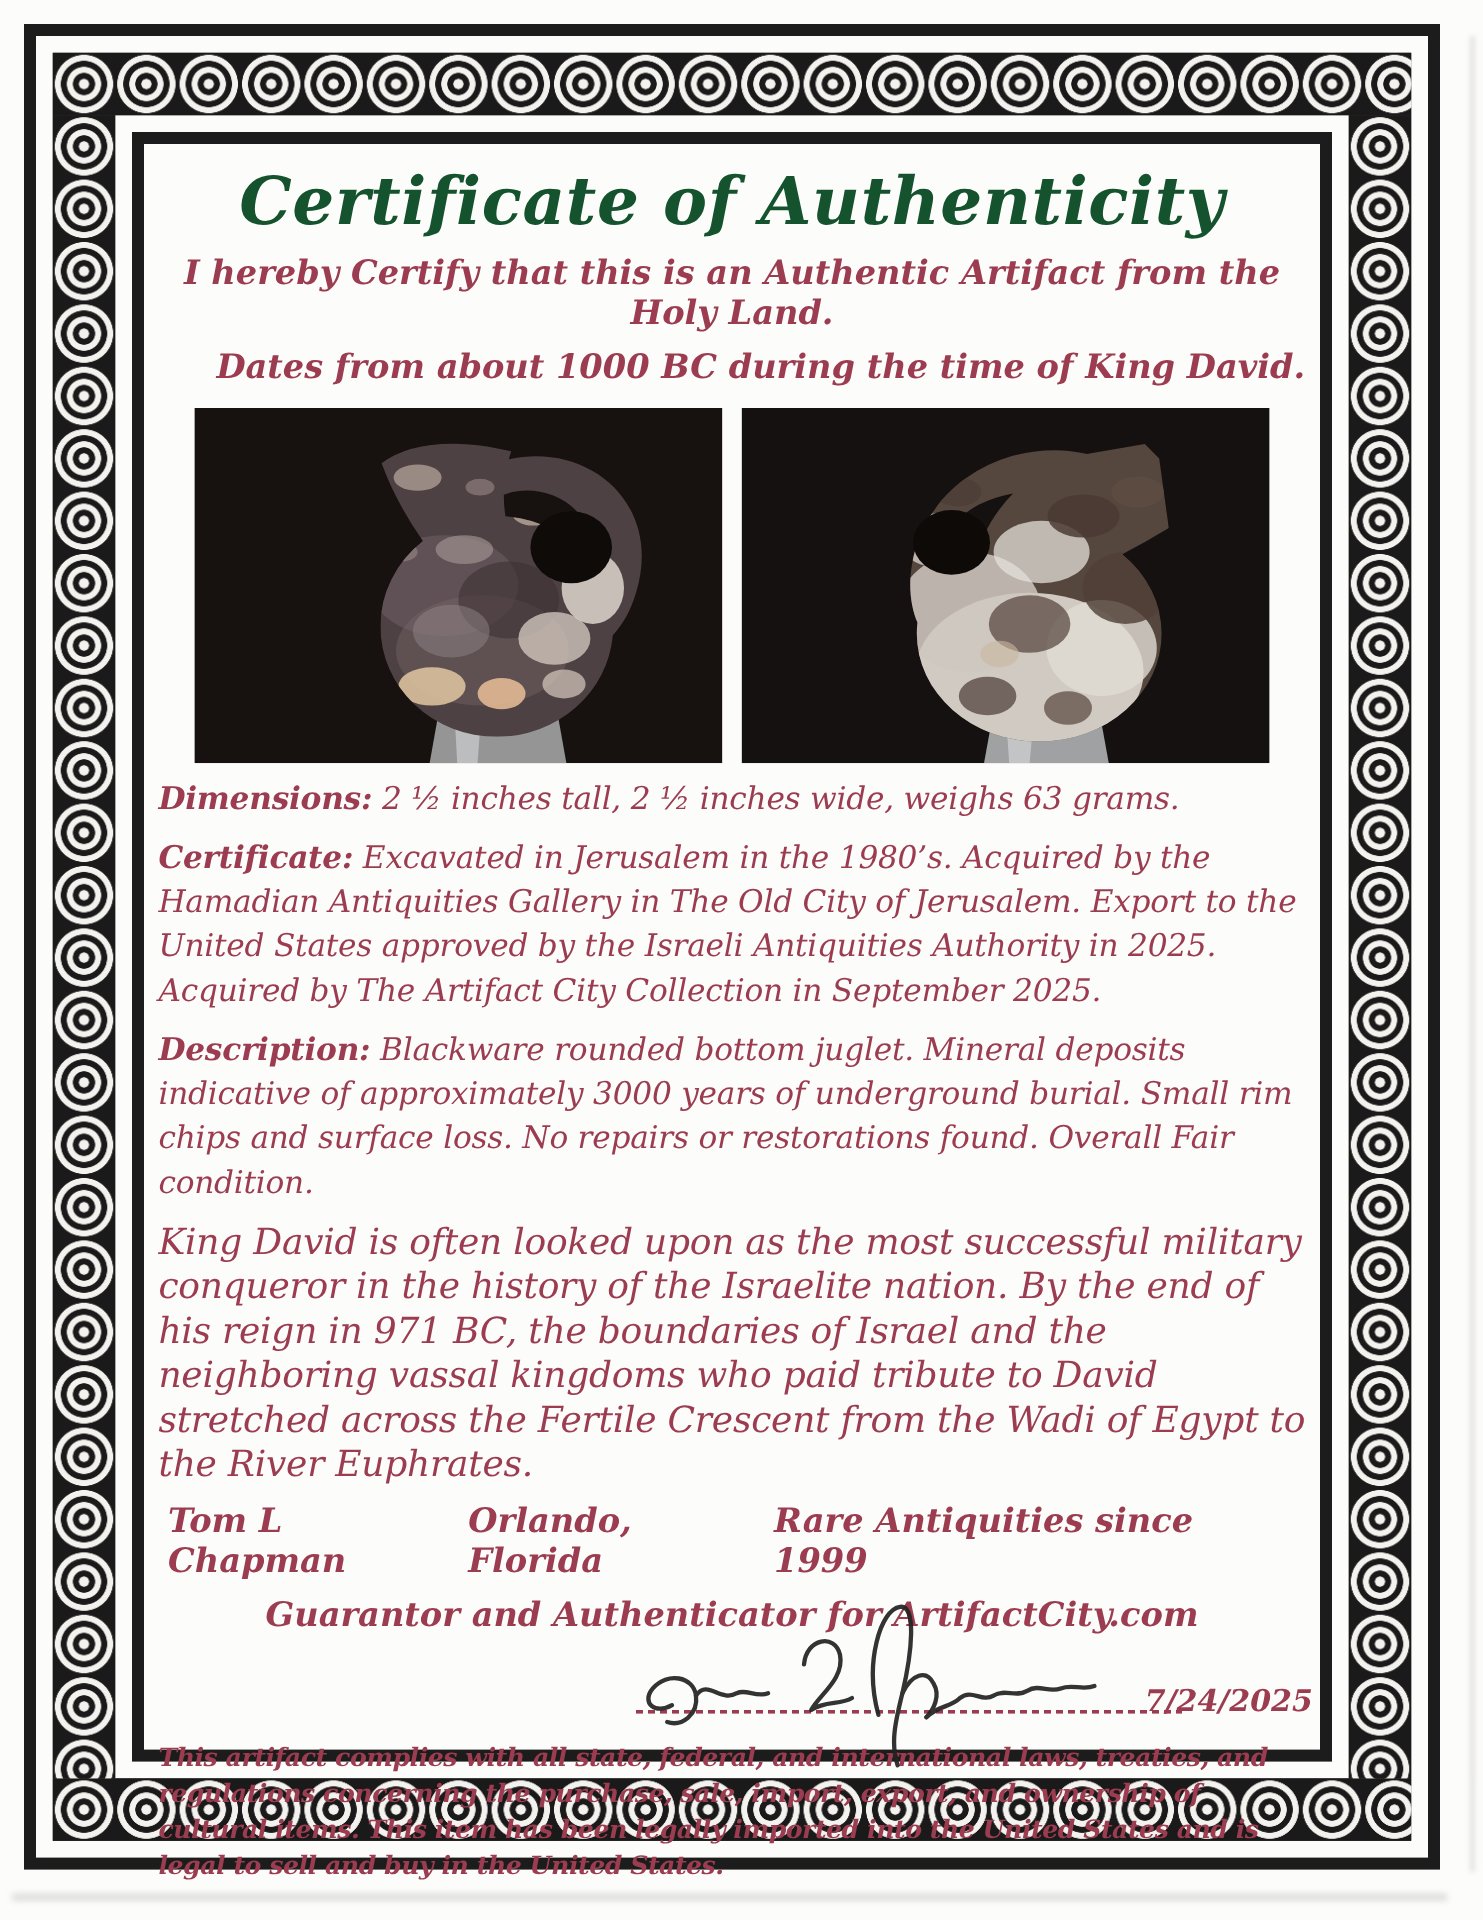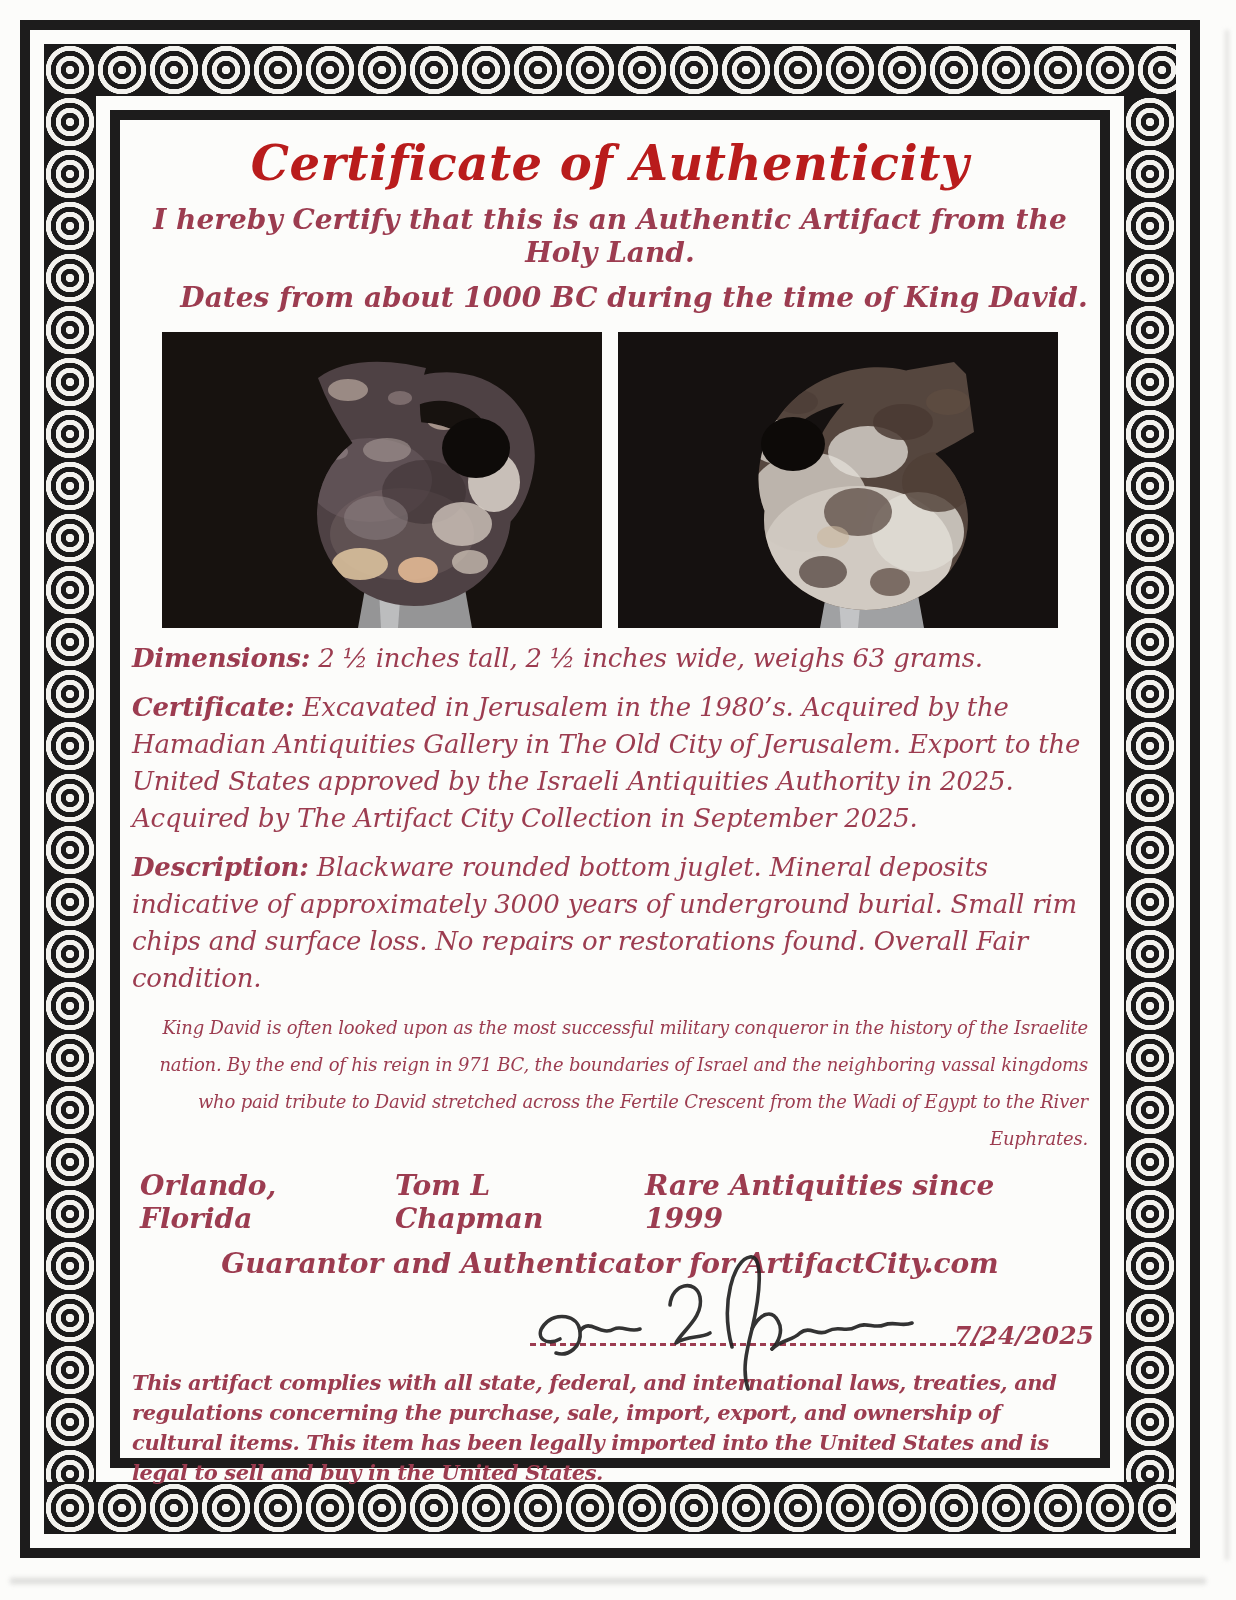--- a/index.html
+++ b/index.html
@@ -43,33 +43,33 @@
   }
 
   
   .content{
     position:absolute;left:120px;top:120px;width:980px;height:1338px;
     color:#9c3c50;font-style:italic;
   }
   .content p{margin:12px;}
   .title{
     margin:16px 0 0;text-align:center;
-    font-size:48px;line-height:1.15;font-weight:700;font-style:italic;
-    color:#b91c1c;letter-spacing:.5px;
+    font-size:55px;line-height:1.15;font-weight:700;font-style:italic;
+    color:#14532d;letter-spacing:.5px;
   }
   .certify{margin-top:26px;text-align:center;font-size:28px;font-weight:700;}
   .dates{margin-top:18px;text-align:center;font-size:28px;font-weight:700;padding-left:48px;}
 
   .photos{margin-top:18px;display:flex;justify-content:center;gap:16px;}
   .photo{display:block;}
 
   .sec{margin:22px 10px 0;font-size:26px;line-height:37px;letter-spacing:-.2px;}
   .sec + .sec{margin-top:12px;}
   .lbl{font-weight:700;}
-  .history{margin:16px 10px 0;font-size:18px;line-height:37px;letter-spacing:-.2px;text-align:right;}
+  .history{margin:16px 10px 0;font-size:30px;line-height:37px;letter-spacing:-.2px;}
 
   .names-row{
     margin:10px 24px 0 20px;display:flex;justify-content:space-between;
     font-size:28px;font-weight:700;
   }
   .guarantor{margin-top:14px;text-align:center;font-size:28px;font-weight:700;}
 
   .signature-row{position:relative;margin-top:6px;height:64px;}
   .sig-line{
     position:absolute;left:410px;bottom:10px;width:455px;height:3px;
@@ -167,22 +167,22 @@
 
     <p class="sec"><span class="lbl">Dimensions:</span> <span>2 ½ inches tall, 2 ½ inches wide, weighs 63 grams.</span></p>
 
     <p class="sec"><span class="lbl">Certificate:</span> <span>Excavated in Jerusalem in the 1980’s. Acquired by the Hamadian Antiquities Gallery in The Old City of Jerusalem. Export to the United States approved by the Israeli Antiquities Authority in 2025. Acquired by The Artifact City Collection in September 2025.</span></p>
 
     <p class="sec"><span class="lbl">Description:</span> <span>Blackware rounded bottom juglet. Mineral deposits indicative of approximately 3000 years of underground burial. Small rim chips and surface loss. No repairs or restorations found. Overall Fair condition.</span></p>
 
     <p class="history">King David is often looked upon as the most successful military conqueror in the history of the Israelite nation. By the end of his reign in 971 BC, the boundaries of Israel and the neighboring vassal kingdoms who paid tribute to David stretched across the Fertile Crescent from the Wadi of Egypt to the River Euphrates.</p>
 
     <div class="names-row">
+      <span>Tom L Chapman</span>
       <span>Orlando, Florida</span>
-      <span>Tom L Chapman</span>
       <span>Rare Antiquities since 1999</span>
     </div>
 
     <p class="guarantor">Guarantor and Authenticator for ArtifactCity.com</p>
 
     <div class="signature-row">
       <div class="sig-line"></div>
       <svg class="signature" viewBox="0 0 460 150" role="img" aria-label="Tom L Chapman">
         <g fill="none" stroke="#232323" stroke-width="3.6" stroke-linecap="round" stroke-linejoin="round" opacity="0.92">
           <path d="M40,96 C26,104 14,94 24,82 C36,68 58,72 60,88 C62,104 48,114 36,110"></path>

